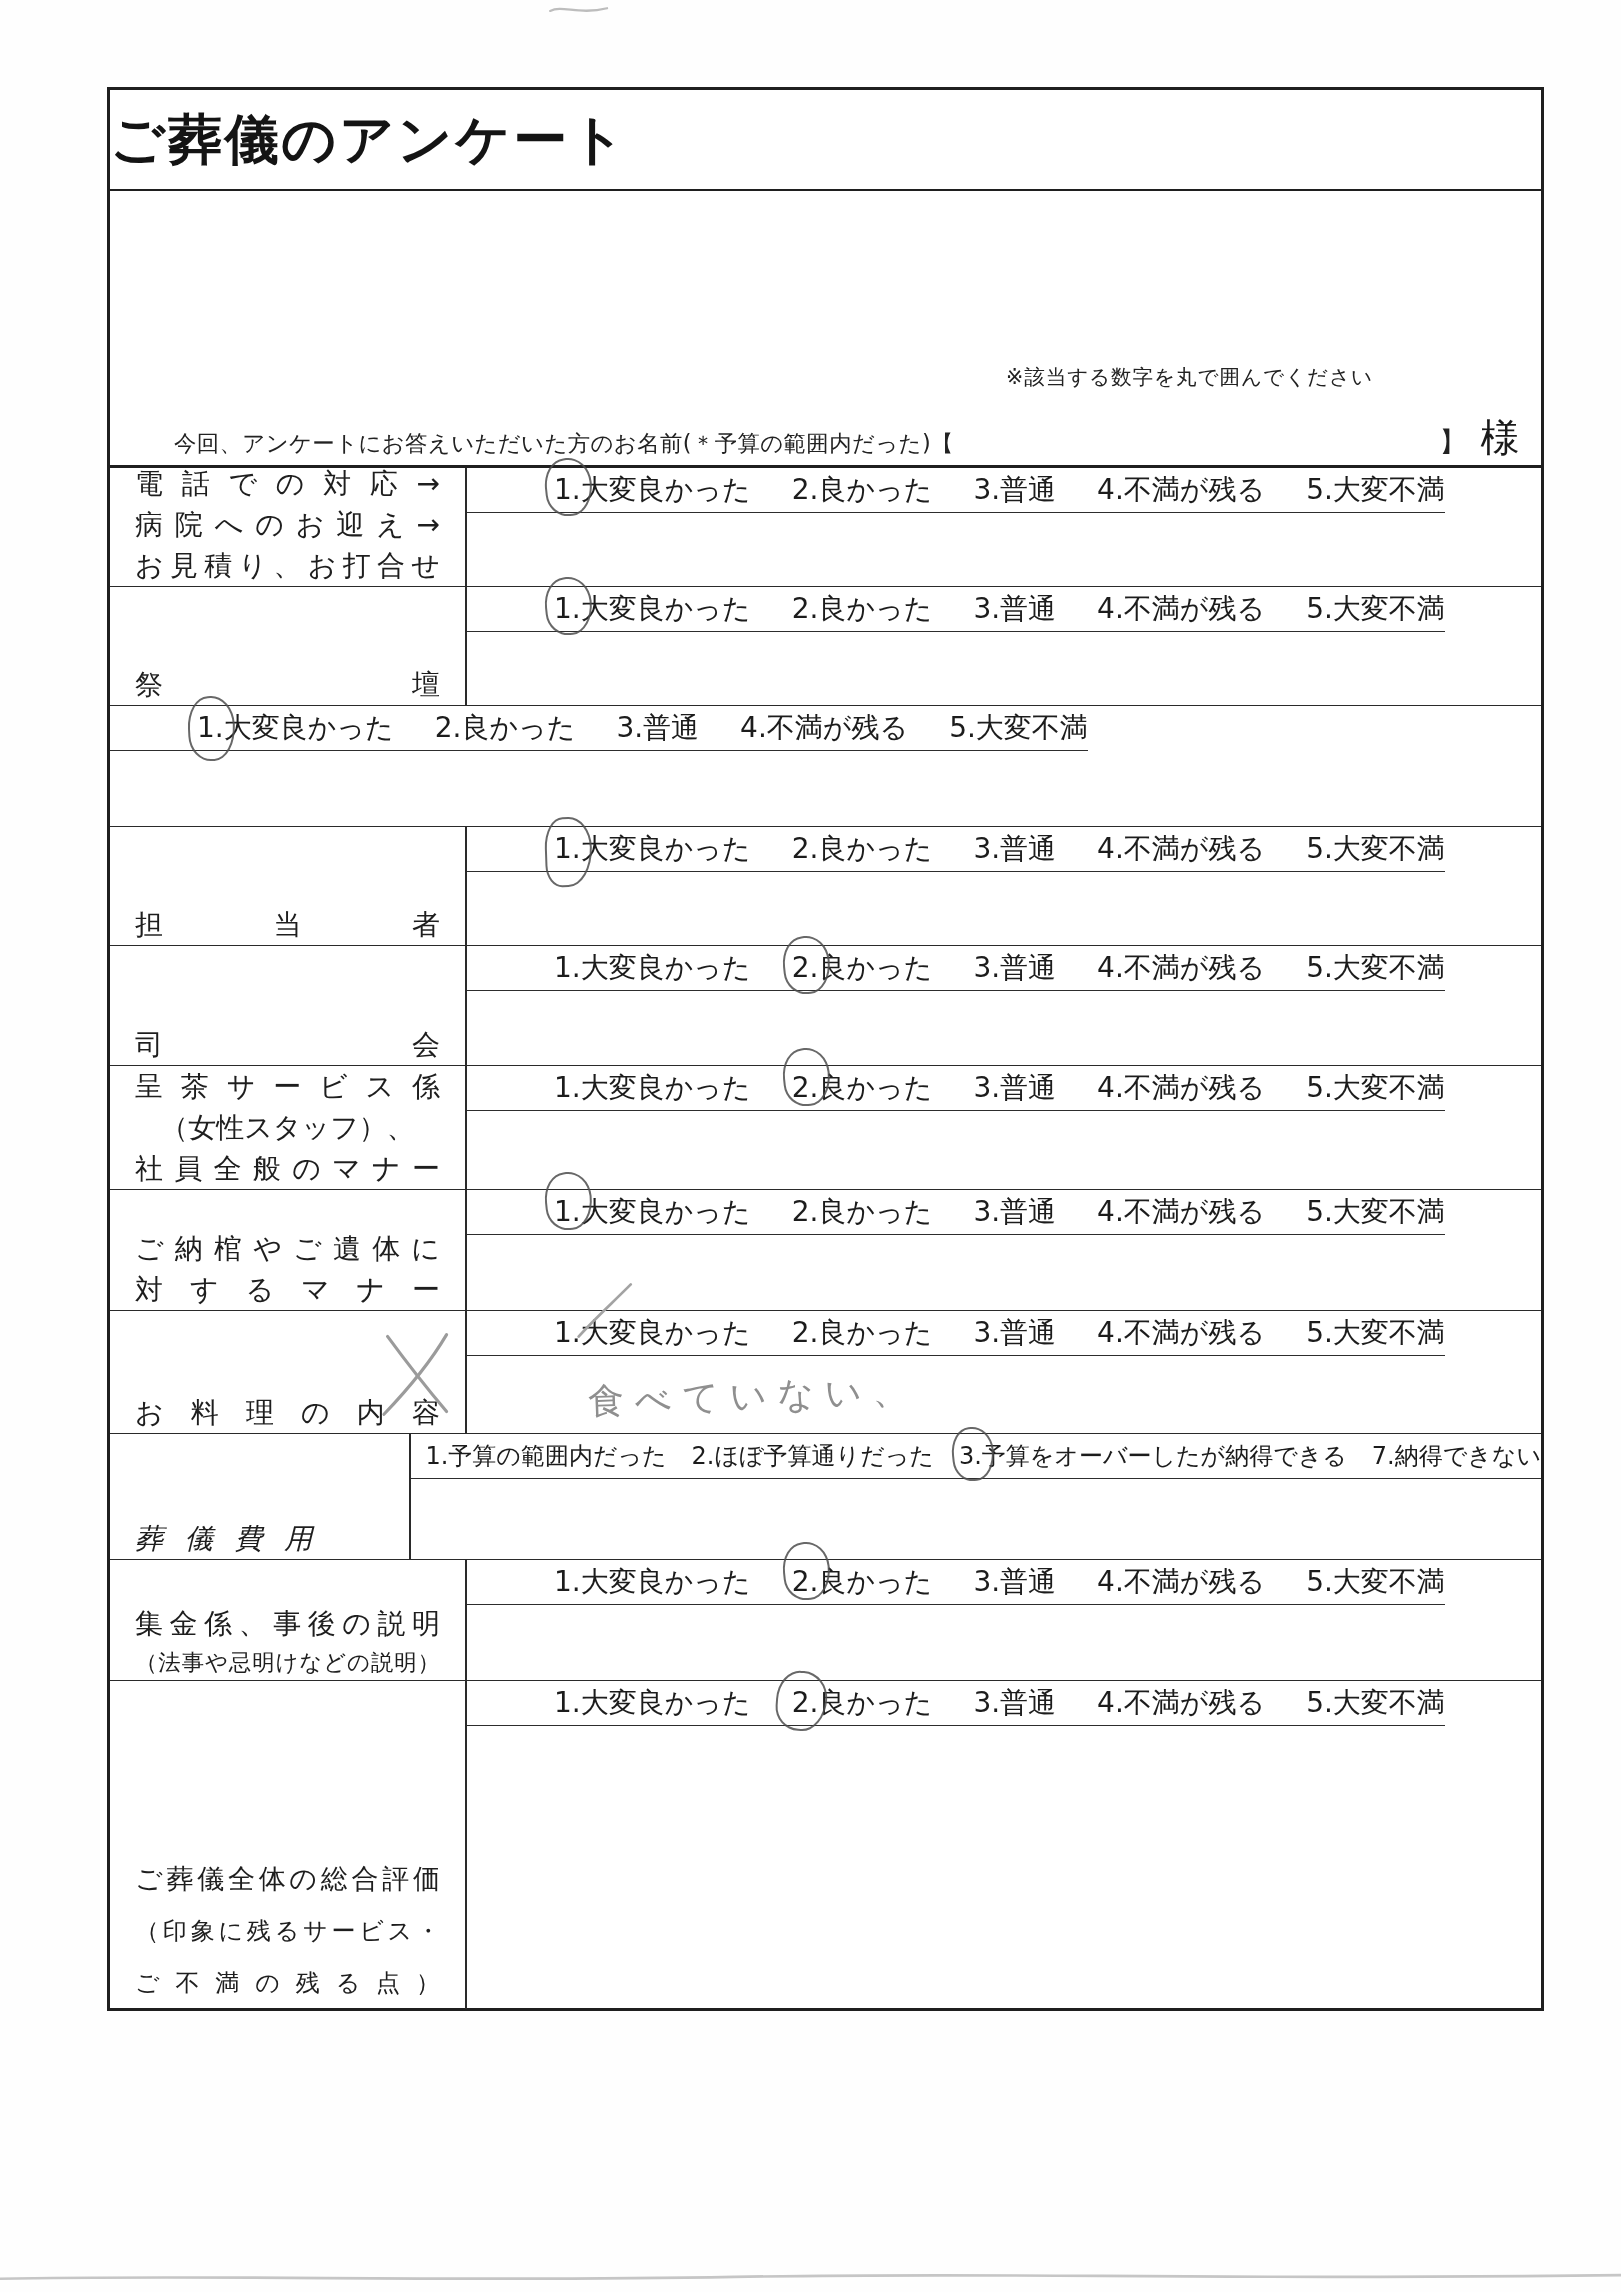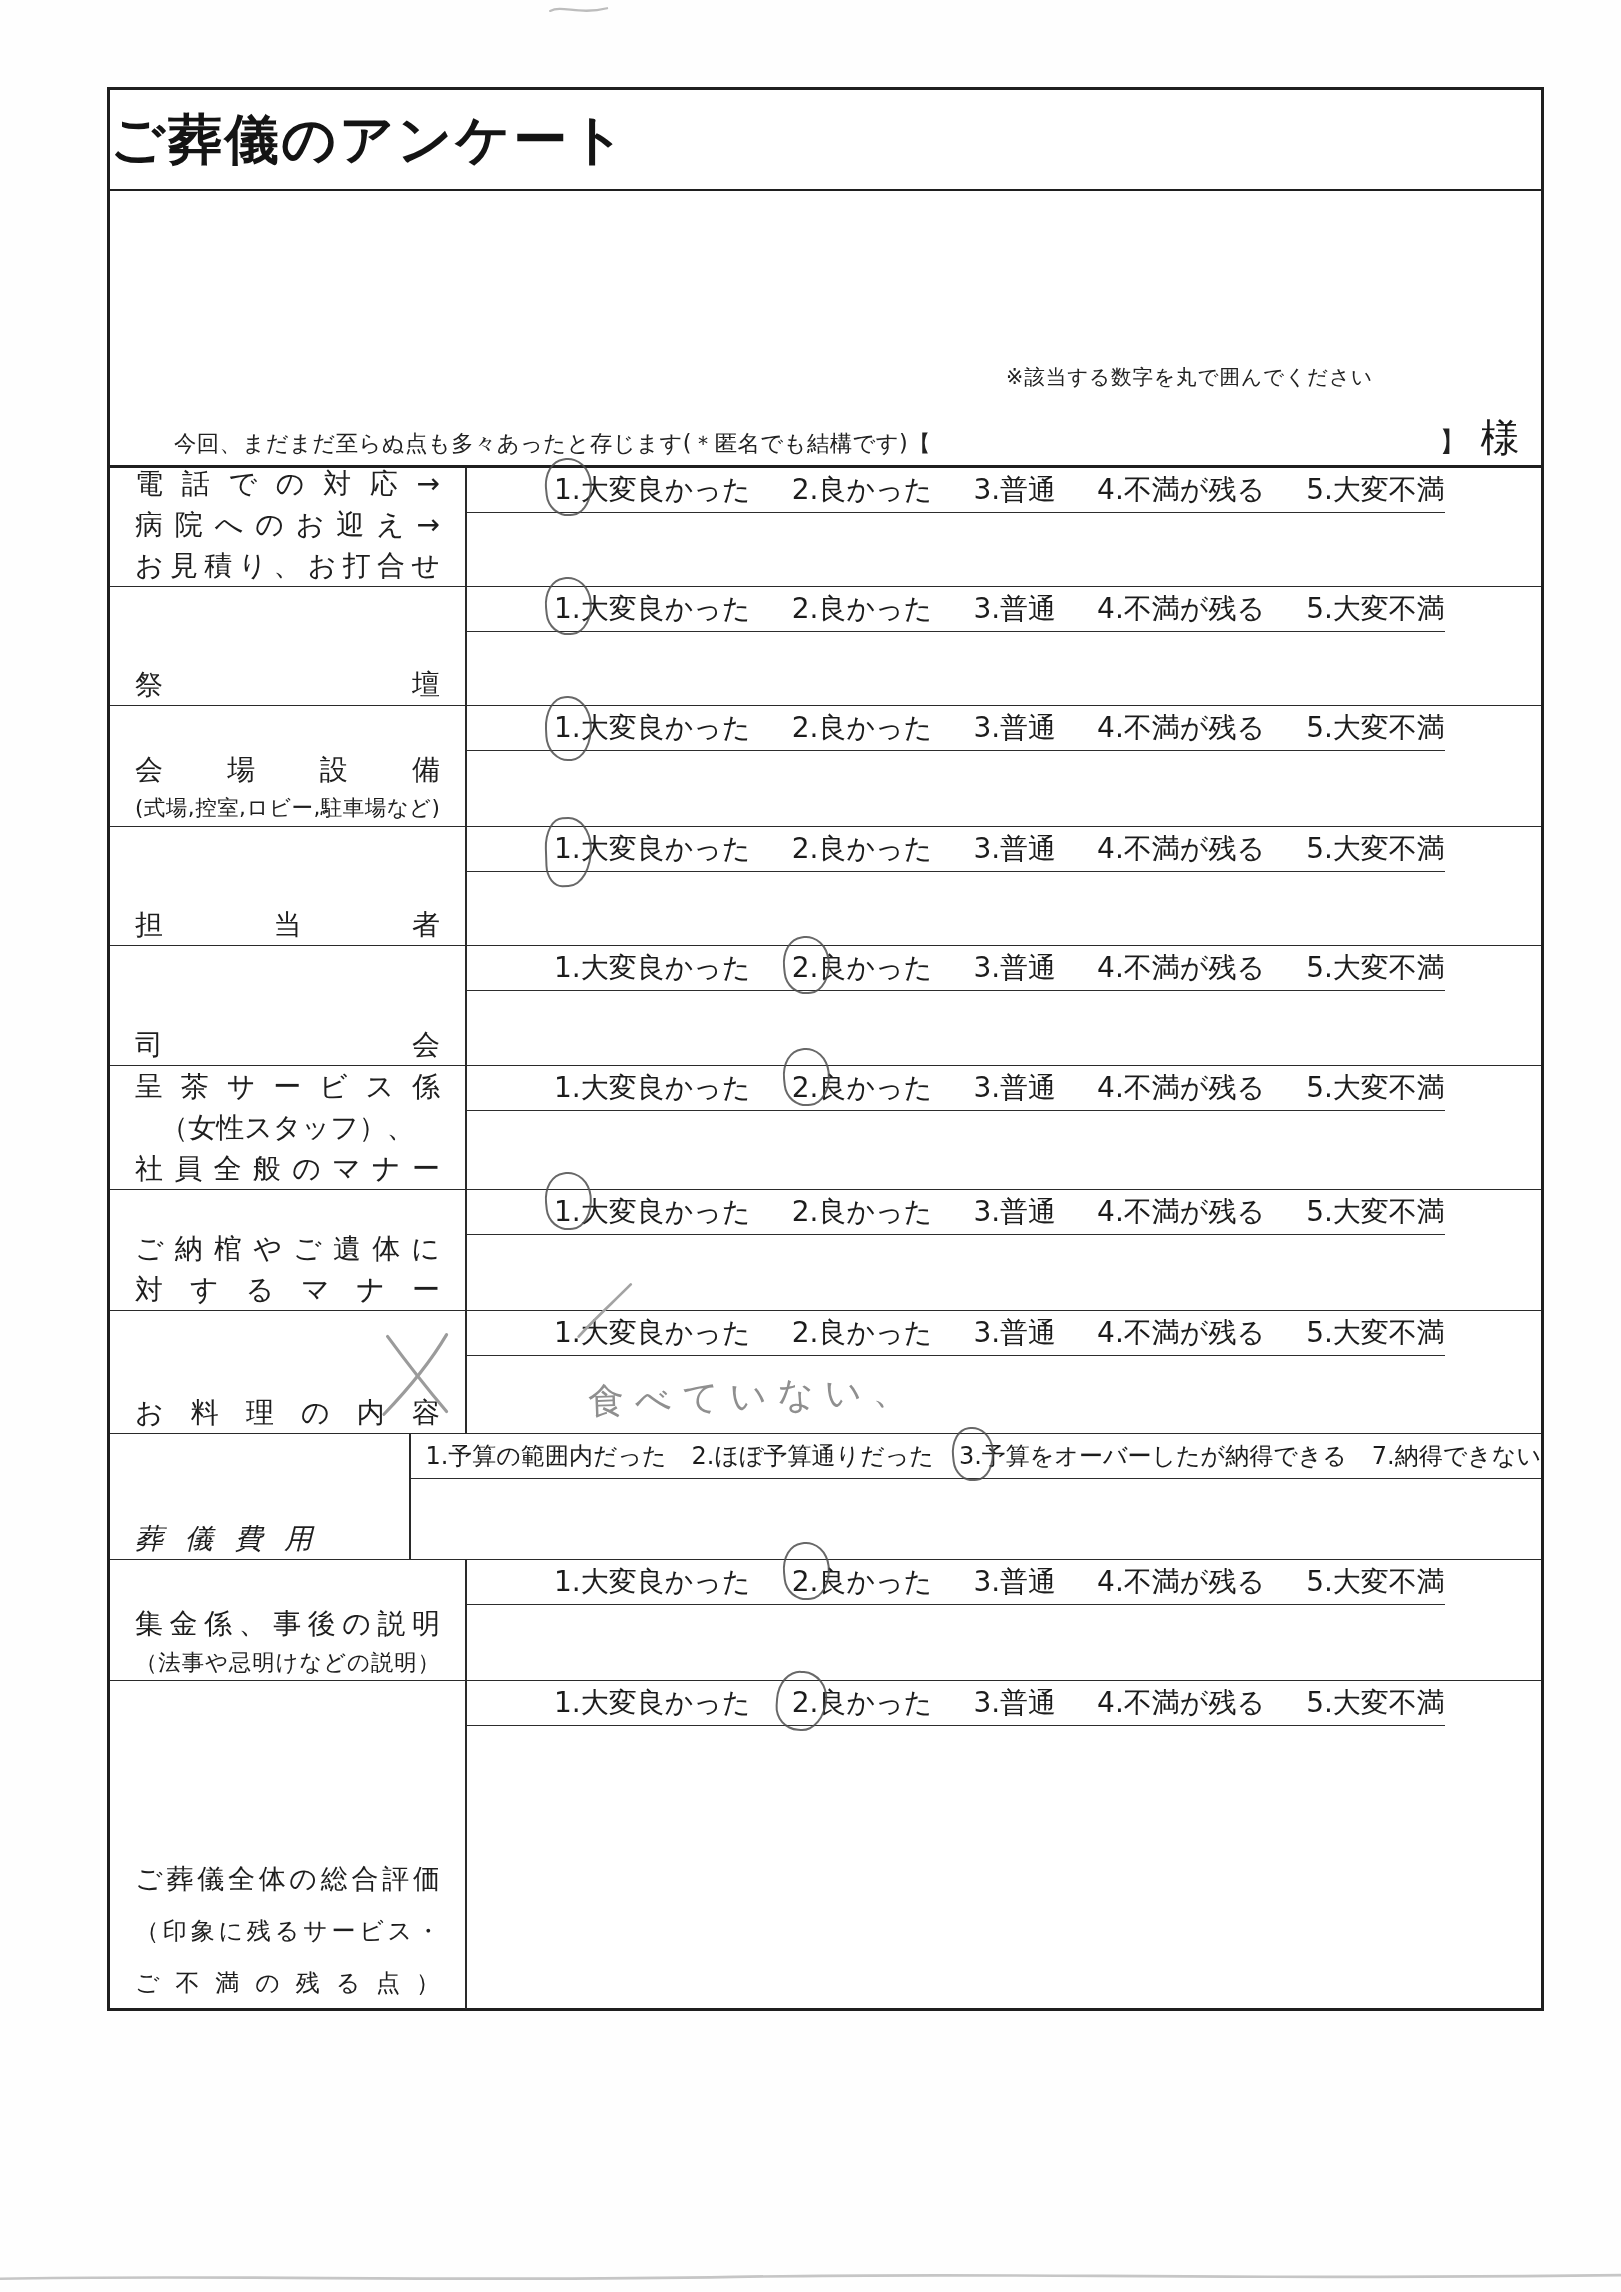--- a/index.html
+++ b/index.html
@@ -118,21 +118,21 @@
 
   <div class="sheet">
 
     <div class="title-box">
       <h1>ご葬儀のアンケート</h1>
     </div>
 
     <div class="intro-box">
       <div class="circle-note">※該当する数字を丸で囲んでください</div>
       <div class="name-line">
-        <span class="name-prompt">今回、まだまだ至らぬ点も多々あったと存じます(＊匿名でも結構です)【</span>
+        <span class="name-prompt">今回、アンケートにお答えいただいた方のお名前(＊予算の範囲内だった)【</span>
         <span class="name-blank"></span>
         <span class="name-close">】</span>
         <span class="name-sama">様</span>
       </div>
     </div>
 
     <div class="qtable">
 
       <div class="q-row" style="height:119px">
         <div class="q-label">
@@ -162,24 +162,20 @@
             <span class="opt">2.良かった</span>
             <span class="opt">3.普通</span>
             <span class="opt">4.不満が残る</span>
             <span class="opt">5.大変不満</span>
           </div>
           <div class="comment-space"></div>
         </div>
       </div>
 
       <div class="q-row" style="height:121px">
-        <div class="q-label">
-          <div class="lbl-line">会場設備</div>
-          <div class="lbl-line sub">(式場,控室,ロビー,駐車場など)</div>
-        </div>
         <div class="q-answer">
           <div class="q-options">
             <span class="opt circled">1.大変良かった</span>
             <span class="opt">2.良かった</span>
             <span class="opt">3.普通</span>
             <span class="opt">4.不満が残る</span>
             <span class="opt">5.大変不満</span>
           </div>
           <div class="comment-space"></div>
         </div>

